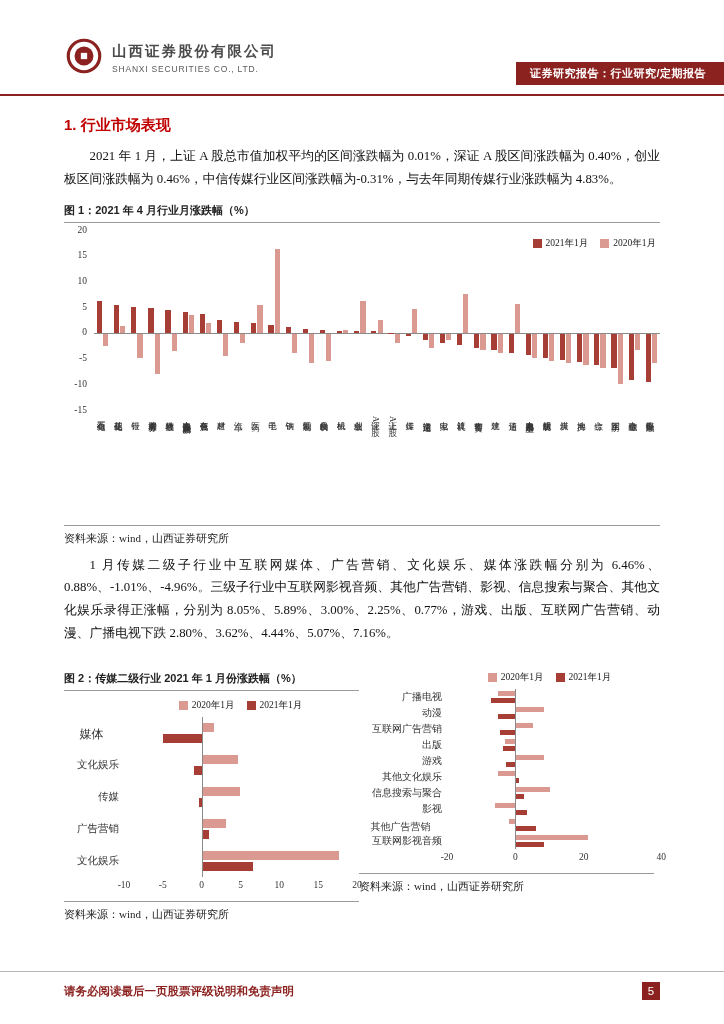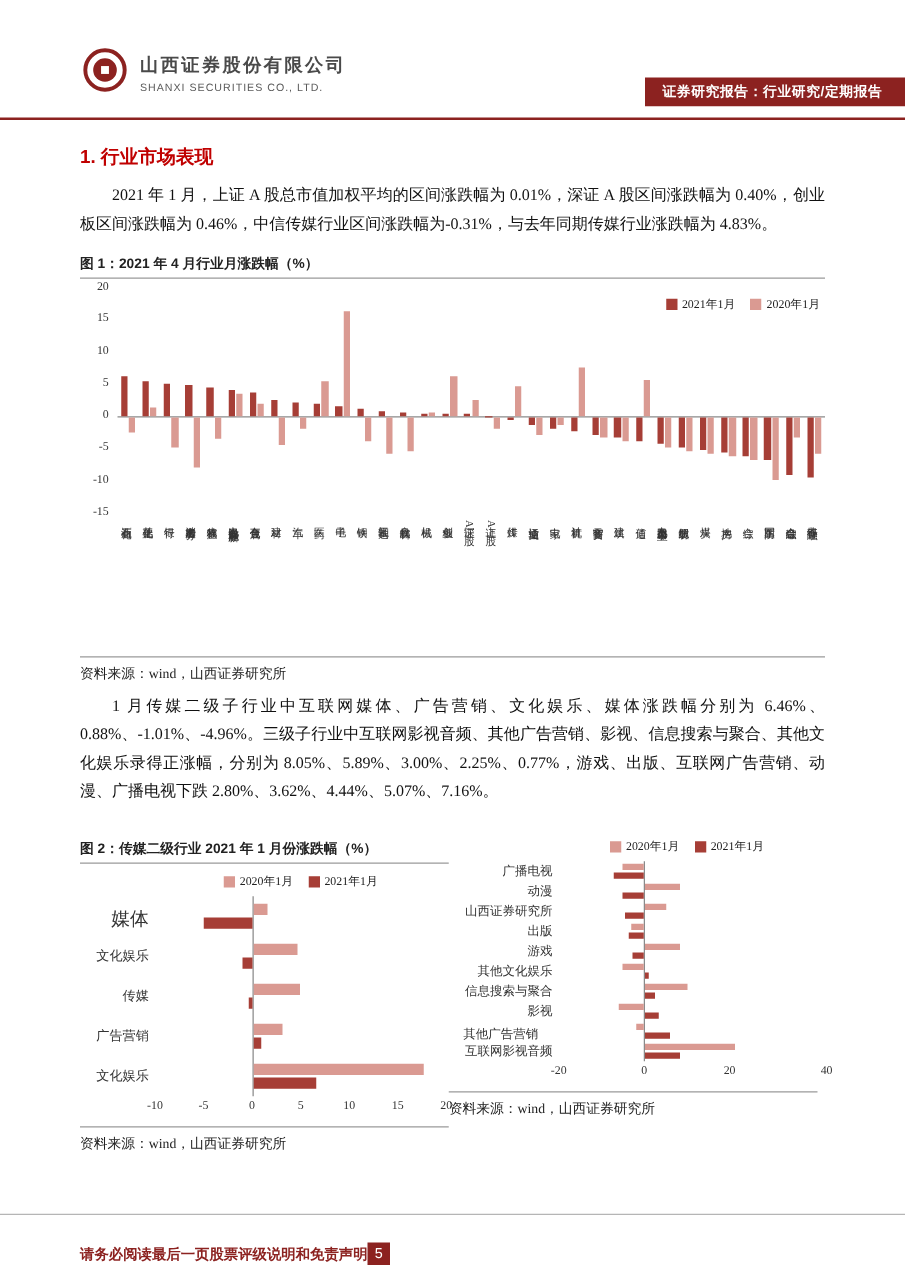--- a/index.html
+++ b/index.html
@@ -33,22 +33,22 @@
     font-family: "Liberation Sans", sans-serif; font-weight: bold; font-size: 11px;
     color: #222; padding-bottom: 4px; border-bottom: 1px solid #9a9a9a; margin-bottom: 8px; white-space: nowrap;
   }
   .fig-source { font-size: 11px; color: #222; border-top: 1px solid #9a9a9a; padding-top: 5px; margin-top: 8px; }
   .chart-host { position: relative; width: 100%; font-family: "Liberation Serif", serif; }
   .fig-row { display: flex; gap: 0; margin-top: 14px; }
   .fig-half { width: 295px; }
   
   .footer-rule { position: absolute; left: 0; bottom: 52px; width: 100%; height: 1px; background: #b5b5b5; }
   .footer {
-    position: absolute; left: 0; bottom: 12px; width: 100%; padding: 0 64px;
-    display: flex; justify-content: flex-start; align-items: center;
+    position: absolute; left: 0; bottom: 24px; width: 100%; padding: 0 64px;
+    display: flex; justify-content: space-between; align-items: center;
   }
   .disclaimer { color: #8C2220; font-weight: bold; font-size: 11.5px; font-family: "Liberation Sans", sans-serif; }
   .page-num {
     background: #8C2220; color: #fff; width: 18px; height: 18px;
     display: flex; align-items: center; justify-content: center;
     font-size: 11.5px; font-family: "Liberation Sans", sans-serif;
   }
 </style>
 </head>
 <body>
@@ -226,21 +226,21 @@
               <div style="position: absolute; left: 39.144px; top: 17px; width: 38.5227px; height: 9px; background: rgb(166, 62, 54);"></div>
               <div style="position: absolute; left: 78.6667px; top: 38px; width: 34.95px; height: 9px; background: rgb(218, 154, 146);"></div>
               <div style="position: absolute; left: 69.8223px; top: 49px; width: 7.84433px; height: 9px; background: rgb(166, 62, 54);"></div>
               <div style="position: absolute; left: 78.6667px; top: 70px; width: 37.513px; height: 9px; background: rgb(218, 154, 146);"></div>
               <div style="position: absolute; left: 75.259px; top: 81px; width: 2.40767px; height: 9px; background: rgb(166, 62, 54);"></div>
               <div style="position: absolute; left: 78.6667px; top: 102px; width: 23.3px; height: 9px; background: rgb(218, 154, 146);"></div>
               <div style="position: absolute; left: 78.6667px; top: 113px; width: 6.83467px; height: 9px; background: rgb(166, 62, 54);"></div>
               <div style="position: absolute; left: 78.6667px; top: 134px; width: 135.917px; height: 9px; background: rgb(218, 154, 146);"></div>
               <div style="position: absolute; left: 78.6667px; top: 145px; width: 50.1727px; height: 9px; background: rgb(166, 62, 54);"></div>
             </div>
-            <div style="position: absolute; left: 0px; top: 27.175px; width: 55px; text-align: right; font-size: 15px; color: rgb(51, 51, 51); white-space: nowrap;">媒体</div>
+            <div style="position: absolute; left: 0px; top: 27.175px; width: 55px; text-align: center; font-size: 12px; color: rgb(51, 51, 51); white-space: nowrap;">媒体</div>
             <div style="position: absolute; left: 0px; top: 59.175px; width: 55px; text-align: right; font-size: 10.5px; color: rgb(51, 51, 51); white-space: nowrap;">文化娱乐</div>
             <div style="position: absolute; left: 0px; top: 91.175px; width: 55px; text-align: right; font-size: 10.5px; color: rgb(51, 51, 51); white-space: nowrap;">传媒</div>
             <div style="position: absolute; left: 0px; top: 123.175px; width: 55px; text-align: right; font-size: 10.5px; color: rgb(51, 51, 51); white-space: nowrap;">广告营销</div>
             <div style="position: absolute; left: 0px; top: 155.175px; width: 55px; text-align: right; font-size: 10.5px; color: rgb(51, 51, 51); white-space: nowrap;">文化娱乐</div>
             <div style="position: absolute; left: 46px; top: 181px; width: 28px; text-align: center; font-size: 9.5px; color: rgb(51, 51, 51);">-10</div>
             <div style="position: absolute; left: 84.8333px; top: 181px; width: 28px; text-align: center; font-size: 9.5px; color: rgb(51, 51, 51);">-5</div>
             <div style="position: absolute; left: 123.667px; top: 181px; width: 28px; text-align: center; font-size: 9.5px; color: rgb(51, 51, 51);">0</div>
             <div style="position: absolute; left: 162.5px; top: 181px; width: 28px; text-align: center; font-size: 9.5px; color: rgb(51, 51, 51);">5</div>
             <div style="position: absolute; left: 201.333px; top: 181px; width: 28px; text-align: center; font-size: 9.5px; color: rgb(51, 51, 51);">10</div>
             <div style="position: absolute; left: 240.167px; top: 181px; width: 28px; text-align: center; font-size: 9.5px; color: rgb(51, 51, 51);">15</div>
@@ -278,21 +278,21 @@
               <div style="position: absolute; left: 69.3333px; top: 105px; width: 7.6875px; height: 5px; background: rgb(166, 62, 54);"></div>
               <div style="position: absolute; left: 47.8333px; top: 114px; width: 20.5px; height: 5px; background: rgb(218, 154, 146);"></div>
               <div style="position: absolute; left: 69.3333px; top: 121px; width: 10.25px; height: 5px; background: rgb(166, 62, 54);"></div>
               <div style="position: absolute; left: 61.5px; top: 130px; width: 6.83333px; height: 5px; background: rgb(218, 154, 146);"></div>
               <div style="position: absolute; left: 69.3333px; top: 137px; width: 20.1242px; height: 5px; background: rgb(166, 62, 54);"></div>
               <div style="position: absolute; left: 69.3333px; top: 146px; width: 71.75px; height: 5px; background: rgb(218, 154, 146);"></div>
               <div style="position: absolute; left: 69.3333px; top: 153px; width: 27.5042px; height: 5px; background: rgb(166, 62, 54);"></div>
             </div>
             <div style="position: absolute; left: 0px; top: 19.5px; width: 83px; text-align: right; font-size: 10px; color: rgb(51, 51, 51); white-space: nowrap;">广播电视</div>
             <div style="position: absolute; left: 0px; top: 35.5px; width: 83px; text-align: right; font-size: 10px; color: rgb(51, 51, 51); white-space: nowrap;">动漫</div>
-            <div style="position: absolute; left: 0px; top: 51.5px; width: 83px; text-align: right; font-size: 10px; color: rgb(51, 51, 51); white-space: nowrap;">山西证券研究所</div>
+            <div style="position: absolute; left: 0px; top: 51.5px; width: 83px; text-align: right; font-size: 10px; color: rgb(51, 51, 51); white-space: nowrap;">互联网广告营销</div>
             <div style="position: absolute; left: 0px; top: 67.5px; width: 83px; text-align: right; font-size: 10px; color: rgb(51, 51, 51); white-space: nowrap;">出版</div>
             <div style="position: absolute; left: 0px; top: 83.5px; width: 83px; text-align: right; font-size: 10px; color: rgb(51, 51, 51); white-space: nowrap;">游戏</div>
             <div style="position: absolute; left: 0px; top: 99.5px; width: 83px; text-align: right; font-size: 10px; color: rgb(51, 51, 51); white-space: nowrap;">其他文化娱乐</div>
             <div style="position: absolute; left: 0px; top: 115.5px; width: 83px; text-align: right; font-size: 10px; color: rgb(51, 51, 51); white-space: nowrap;">信息搜索与聚合</div>
             <div style="position: absolute; left: 0px; top: 131.5px; width: 83px; text-align: right; font-size: 10px; color: rgb(51, 51, 51); white-space: nowrap;">影视</div>
             <div style="position: absolute; left: 0px; top: 149px; width: 83px; text-align: center; font-size: 10px; color: rgb(51, 51, 51); white-space: nowrap;">其他广告营销</div>
             <div style="position: absolute; left: 0px; top: 163.5px; width: 83px; text-align: right; font-size: 10px; color: rgb(51, 51, 51); white-space: nowrap;">互联网影视音频</div>
             <div style="position: absolute; left: 74px; top: 181px; width: 28px; text-align: center; font-size: 9.5px; color: rgb(51, 51, 51);">-20</div>
             <div style="position: absolute; left: 142.333px; top: 181px; width: 28px; text-align: center; font-size: 9.5px; color: rgb(51, 51, 51);">0</div>
             <div style="position: absolute; left: 210.667px; top: 181px; width: 28px; text-align: center; font-size: 9.5px; color: rgb(51, 51, 51);">20</div>

